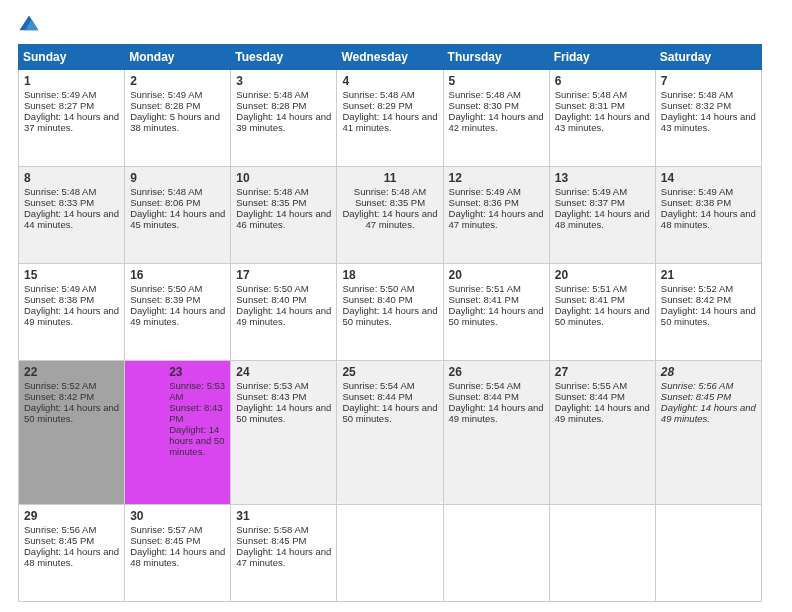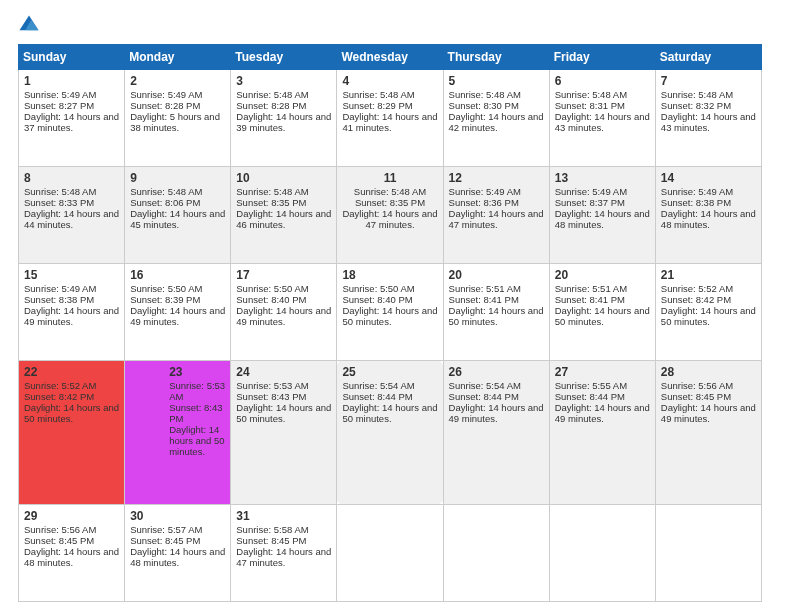--- a/index.html
+++ b/index.html
@@ -149,27 +149,27 @@
         <tr>
           <td><span class="day-num">15</span><span>Sunrise: 5:49 AM</span><br><span>Sunset: 8:38 PM</span><br><span>Daylight: 14 hours and 49 minutes.</span></td>
           <td><span class="day-num">16</span><span>Sunrise: 5:50 AM</span><br><span>Sunset: 8:39 PM</span><br><span>Daylight: 14 hours and 49 minutes.</span></td>
           <td><span class="day-num">17</span><span>Sunrise: 5:50 AM</span><br><span>Sunset: 8:40 PM</span><br><span>Daylight: 14 hours and 49 minutes.</span></td>
           <td><span class="day-num">18</span><span>Sunrise: 5:50 AM</span><br><span>Sunset: 8:40 PM</span><br><span>Daylight: 14 hours and 50 minutes.</span></td>
           <td><span class="day-num">20</span><span>Sunrise: 5:51 AM</span><br><span>Sunset: 8:41 PM</span><br><span>Daylight: 14 hours and 50 minutes.</span></td>
           <td><span class="day-num">20</span><span>Sunrise: 5:51 AM</span><br><span>Sunset: 8:41 PM</span><br><span>Daylight: 14 hours and 50 minutes.</span></td>
           <td><span class="day-num">21</span><span>Sunrise: 5:52 AM</span><br><span>Sunset: 8:42 PM</span><br><span>Daylight: 14 hours and 50 minutes.</span></td>
         </tr>
         <tr style="background: rgb(240, 240, 240);">
-          <td style="background: #ef4444; margin-left: 23px;"><span class="day-num">22</span><span>Sunrise: 5:52 AM</span><br><span>Sunset: 8:42 PM</span><br><span>Daylight: 14 hours and 50 minutes.</span></td>
+          <td style="background: #a3a3a3; margin-left: 23px;"><span class="day-num">22</span><span>Sunrise: 5:52 AM</span><br><span>Sunset: 8:42 PM</span><br><span>Daylight: 14 hours and 50 minutes.</span></td>
           <td style="background: #d946ef; padding-left: 44px;"><span class="day-num">23</span><span>Sunrise: 5:53 AM</span><br><span>Sunset: 8:43 PM</span><br><span>Daylight: 14 hours and 50 minutes.</span></td>
           <td style="background: rgb(240, 240, 240);"><span class="day-num">24</span><span>Sunrise: 5:53 AM</span><br><span>Sunset: 8:43 PM</span><br><span>Daylight: 14 hours and 50 minutes.</span></td>
           <td style="background: rgb(240, 240, 240); border-radius: 7px;"><span class="day-num">25</span><span>Sunrise: 5:54 AM</span><br><span>Sunset: 8:44 PM</span><br><span>Daylight: 14 hours and 50 minutes.</span></td>
           <td style="background: rgb(240, 240, 240);"><span class="day-num">26</span><span>Sunrise: 5:54 AM</span><br><span>Sunset: 8:44 PM</span><br><span>Daylight: 14 hours and 49 minutes.</span></td>
           <td style="background: rgb(240, 240, 240);"><span class="day-num">27</span><span>Sunrise: 5:55 AM</span><br><span>Sunset: 8:44 PM</span><br><span>Daylight: 14 hours and 49 minutes.</span></td>
-          <td style="background: rgb(240, 240, 240);"><span class="day-num">28</span><span>Sunrise: 5:56 AM</span><br><span>Sunset: 8:45 PM</span><br><span>Daylight: 14 hours and 49 minutes.</span></td>
+          <td style="background: rgb(240, 240, 240); font-style: italic;"><span class="day-num">28</span><span>Sunrise: 5:56 AM</span><br><span>Sunset: 8:45 PM</span><br><span>Daylight: 14 hours and 49 minutes.</span></td>
         </tr>
         <tr>
           <td><span class="day-num">29</span><span>Sunrise: 5:56 AM</span><br><span>Sunset: 8:45 PM</span><br><span>Daylight: 14 hours and 48 minutes.</span></td>
           <td><span class="day-num">30</span><span>Sunrise: 5:57 AM</span><br><span>Sunset: 8:45 PM</span><br><span>Daylight: 14 hours and 48 minutes.</span></td>
           <td><span class="day-num">31</span><span>Sunrise: 5:58 AM</span><br><span>Sunset: 8:45 PM</span><br><span>Daylight: 14 hours and 47 minutes.</span></td>
           <td></td>
           <td></td>
           <td></td>
           <td></td>
         </tr>

